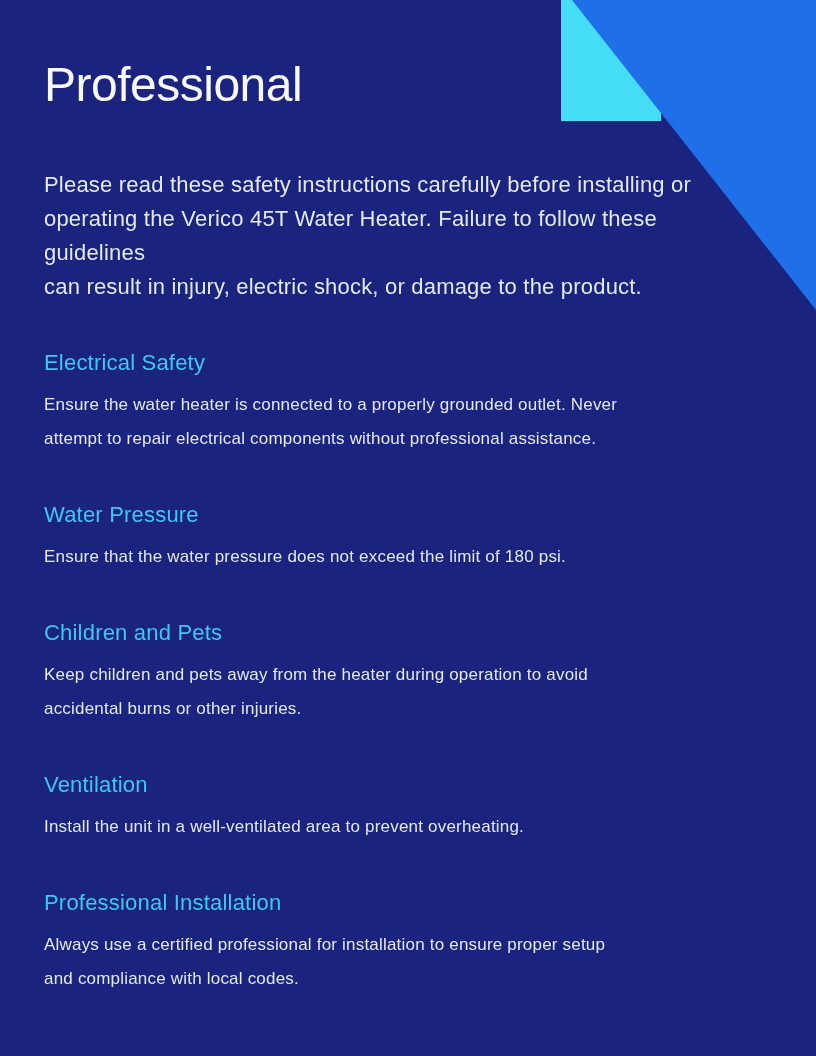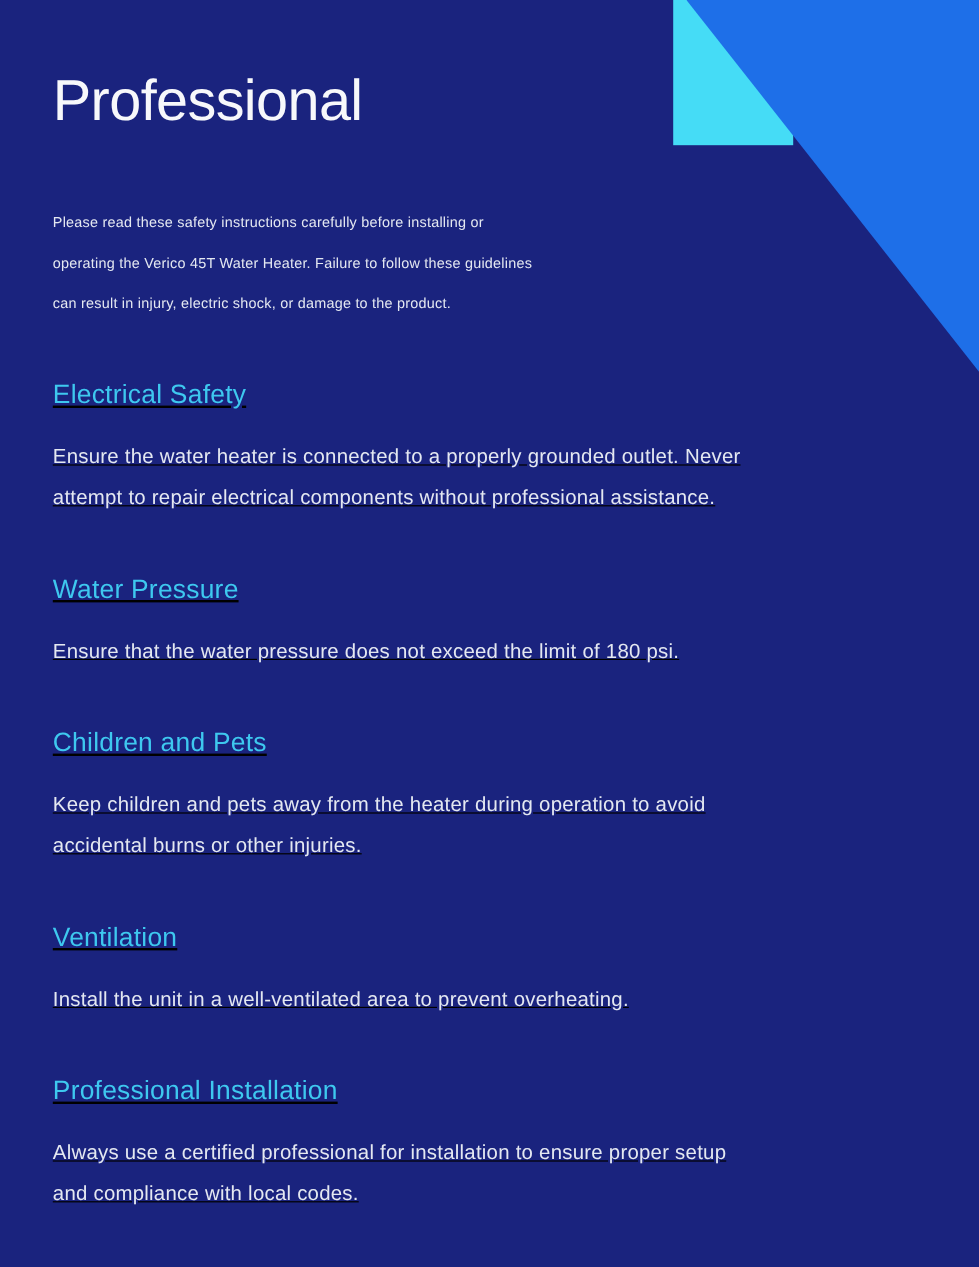--- a/index.html
+++ b/index.html
@@ -50,44 +50,43 @@
   h1.page-title {
     font-size: 48px;
     font-weight: 400;
     line-height: 66px;
     letter-spacing: -0.5px;
   }
   h1.page-title .line1 { display: block; color: var(--title-cyan); }
   h1.page-title .line2 { display: block; color: var(--title-white); }
   .intro {
     margin-top: 50px;
-    font-size: 12px;
+    font-size: 22px;
     line-height: 34px;
     letter-spacing: 0.2px;
     color: var(--body-text);
     white-space: pre-line;
     max-width: 690px;
   }
-  section.safety-section { margin-top: 44px; text-decoration: underline; }
+  section.safety-section { margin-top: 44px; }
   section.safety-section h2 {
     font-size: 22px;
     font-weight: 400;
     line-height: 30px;
     color: var(--heading-cyan);
     letter-spacing: 0.2px;
     margin-bottom: 10px;
   }
   section.safety-section p {
     font-size: 17px;
     line-height: 34px;
     letter-spacing: 0.2px;
     color: var(--body-text);
     white-space: pre-line;
     max-width: 700px;
-    margin-top: 20px;
   }
 </style>
 </head>
 <body>
 
 <div class="decor-layer">
   <div class="cyan-square"></div>
   <div class="blue-triangle"></div>
 </div>
 

